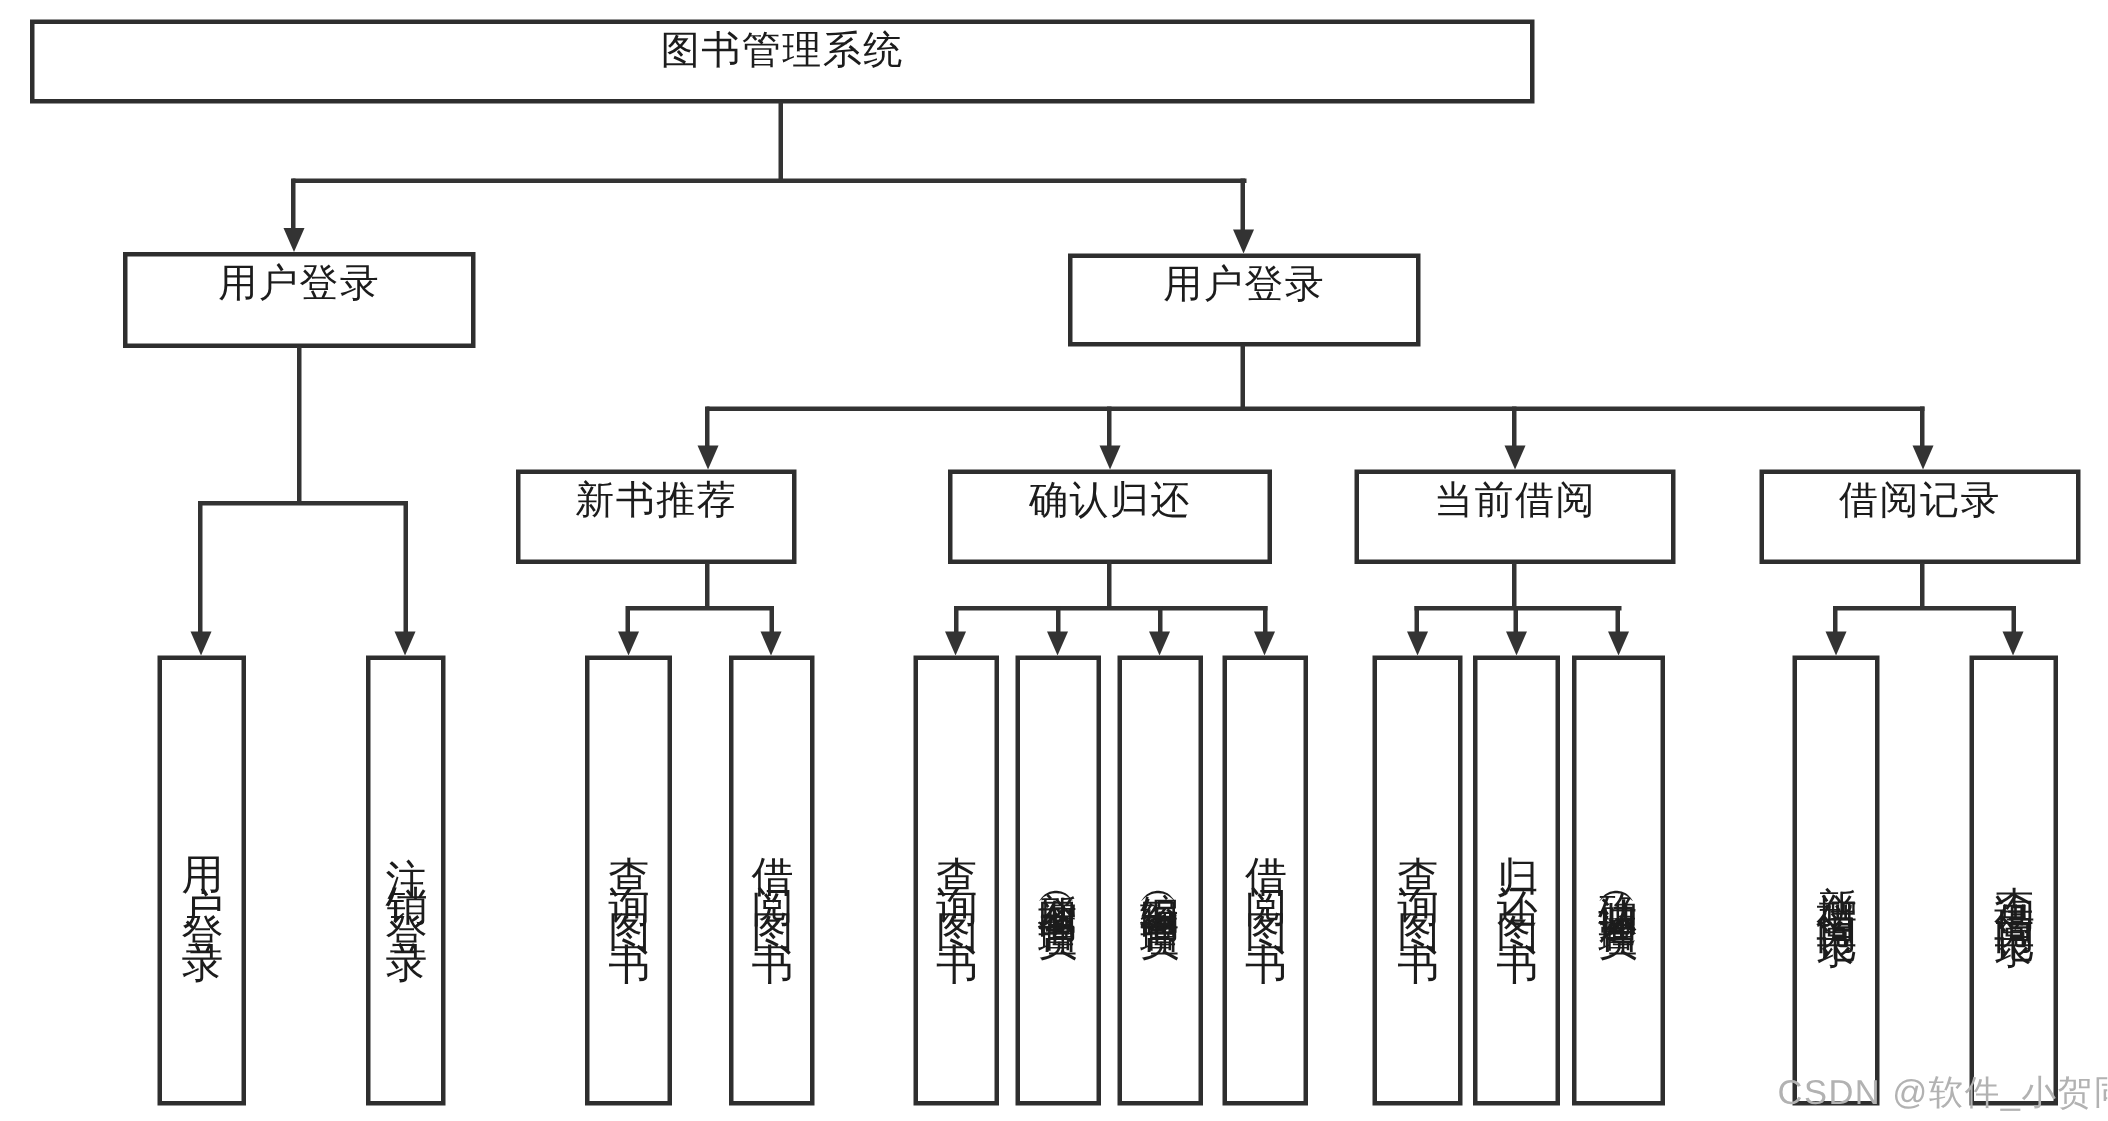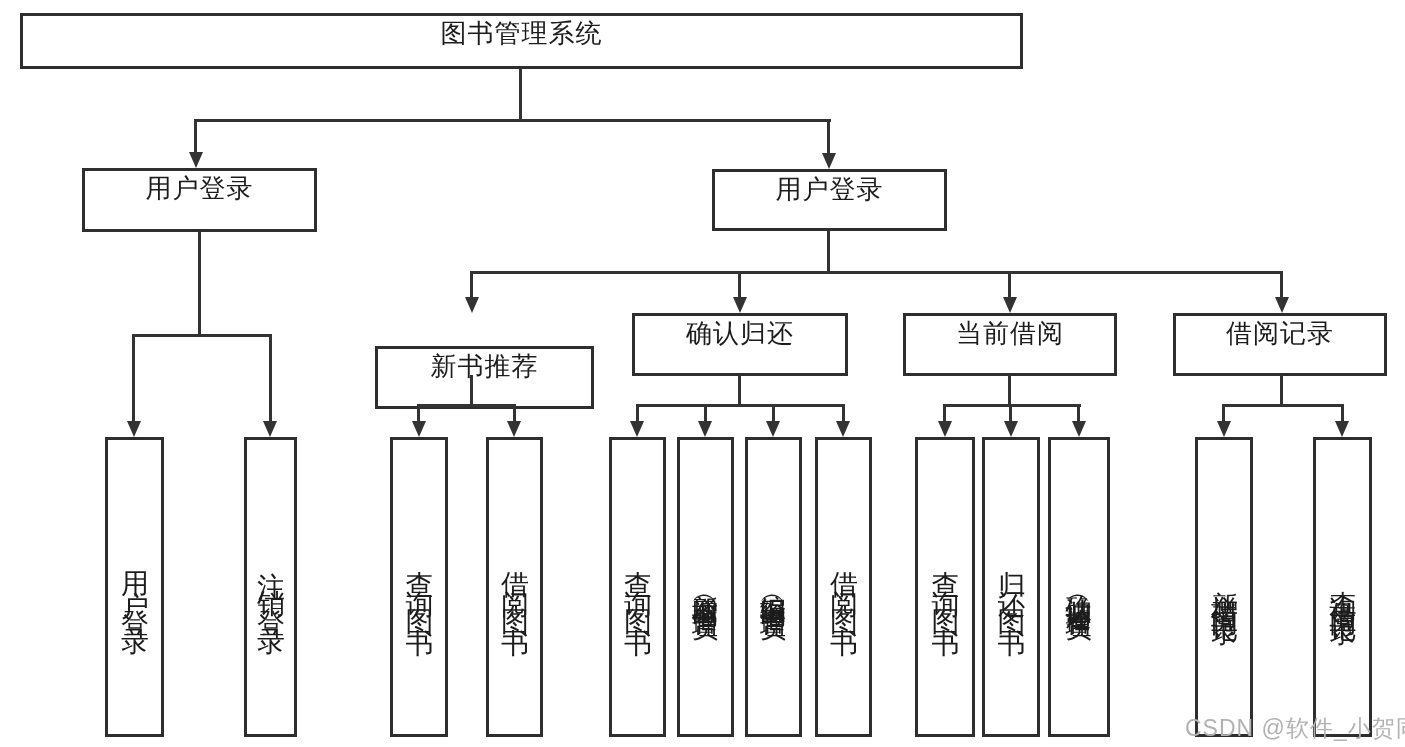--- a/index.html
+++ b/index.html
@@ -89,21 +89,21 @@
   <div class="line" style="left:471px;top:271px;width:812px;height:3px;"></div>
   <div class="line" style="left:470px;top:271px;width:3px;height:29px;"></div>
   <div class="arrow" style="left:465px;top:297px;"></div>
   <div class="line" style="left:738px;top:271px;width:3px;height:29px;"></div>
   <div class="arrow" style="left:733px;top:297px;"></div>
   <div class="line" style="left:1008px;top:271px;width:3px;height:29px;"></div>
   <div class="arrow" style="left:1003px;top:297px;"></div>
   <div class="line" style="left:1280px;top:271px;width:3px;height:29px;"></div>
   <div class="arrow" style="left:1275px;top:297px;"></div>
 
-  <div class="hbox" style="left:375px;top:313px;width:219px;height:63px;margin-top:33px;">
+  <div class="hbox" style="left:344px;top:313px;width:187px;height:63px;">
     <span>新书推荐</span>
   </div>
   <div class="hbox" style="left:632px;top:313px;width:216px;height:63px;">
     <span>确认归还</span>
   </div>
   <div class="hbox" style="left:1173px;top:313px;width:214px;height:63px;">
     <span>借阅记录</span>
   </div>
   <div class="hbox" style="left:903px;top:313px;width:214px;height:63px;">
     <span>当前借阅</span>

